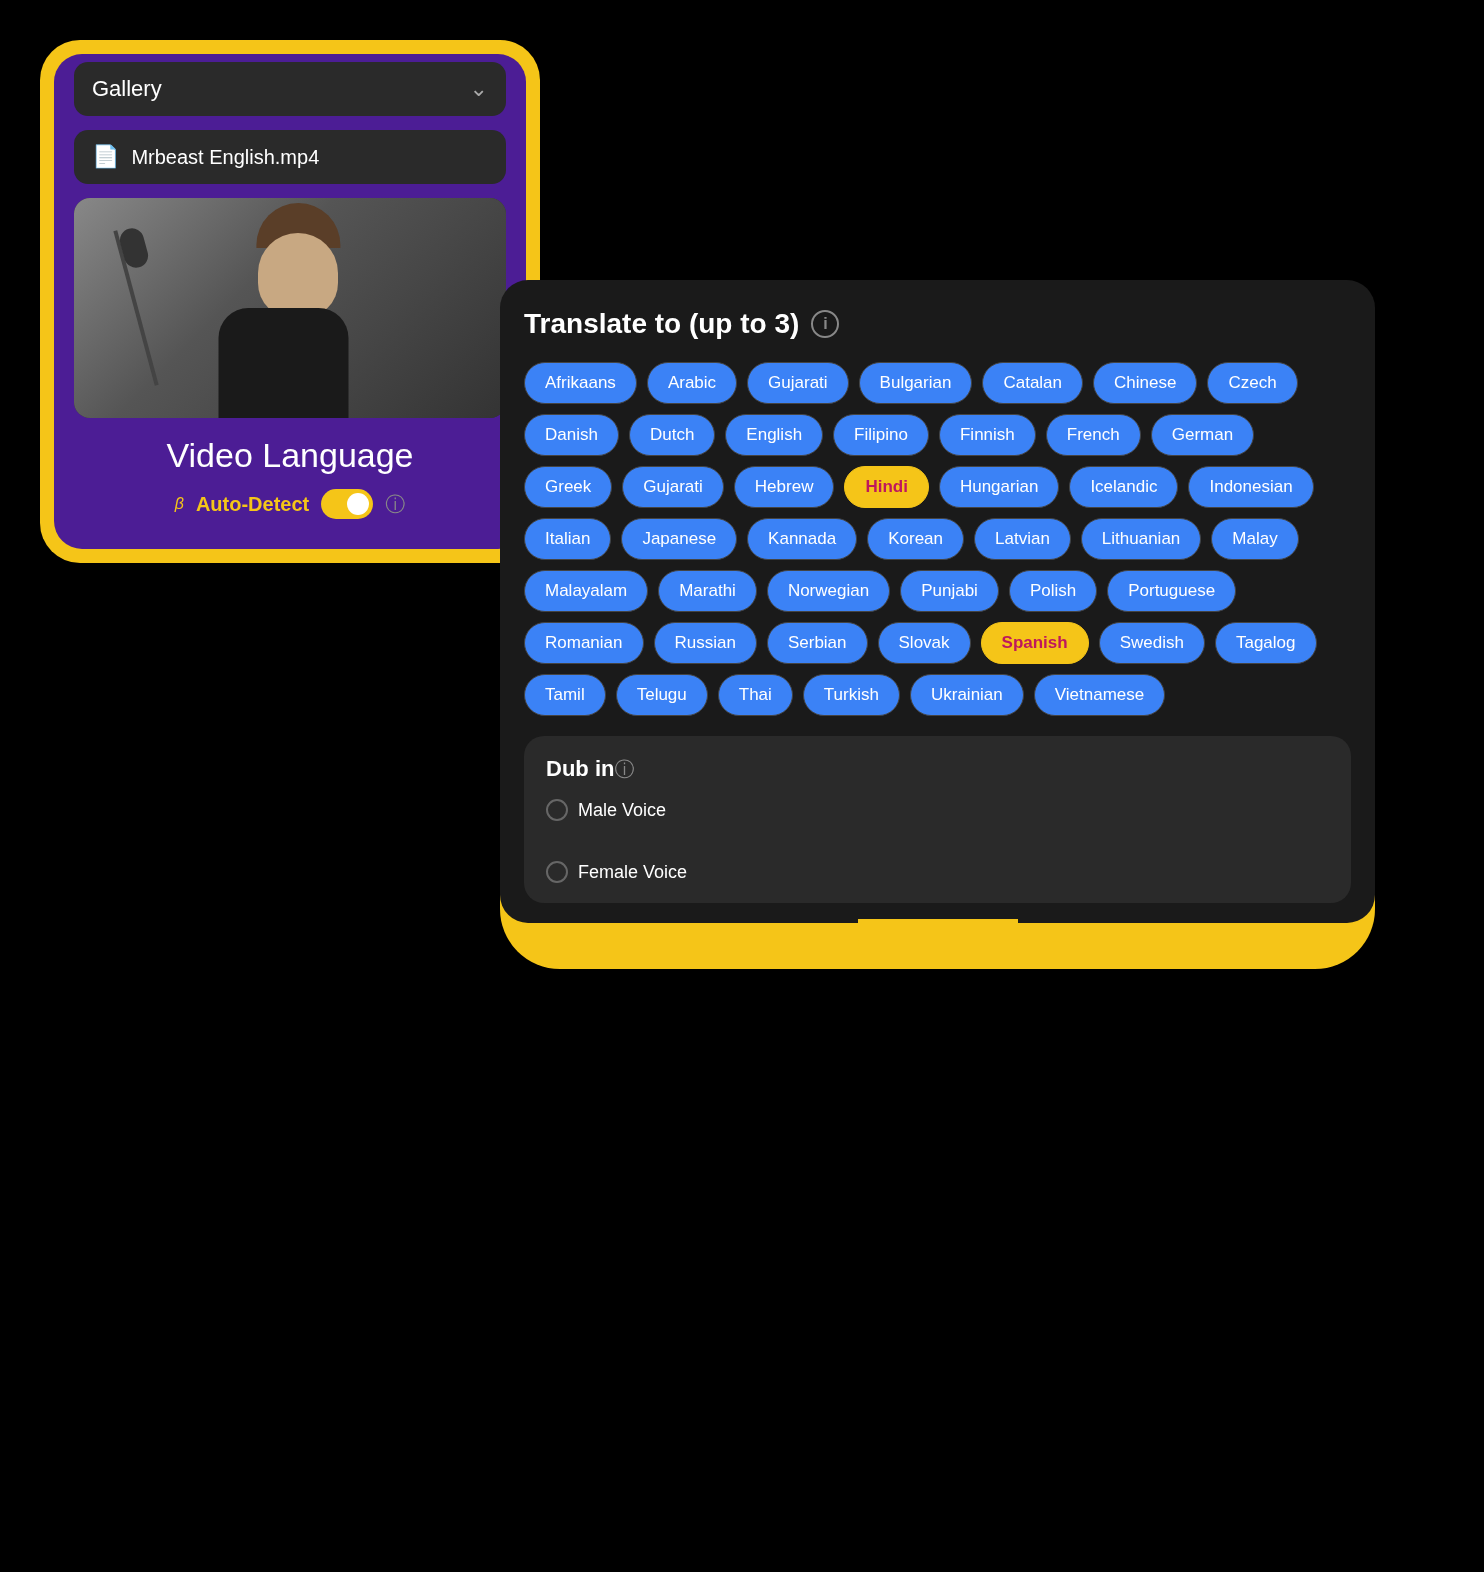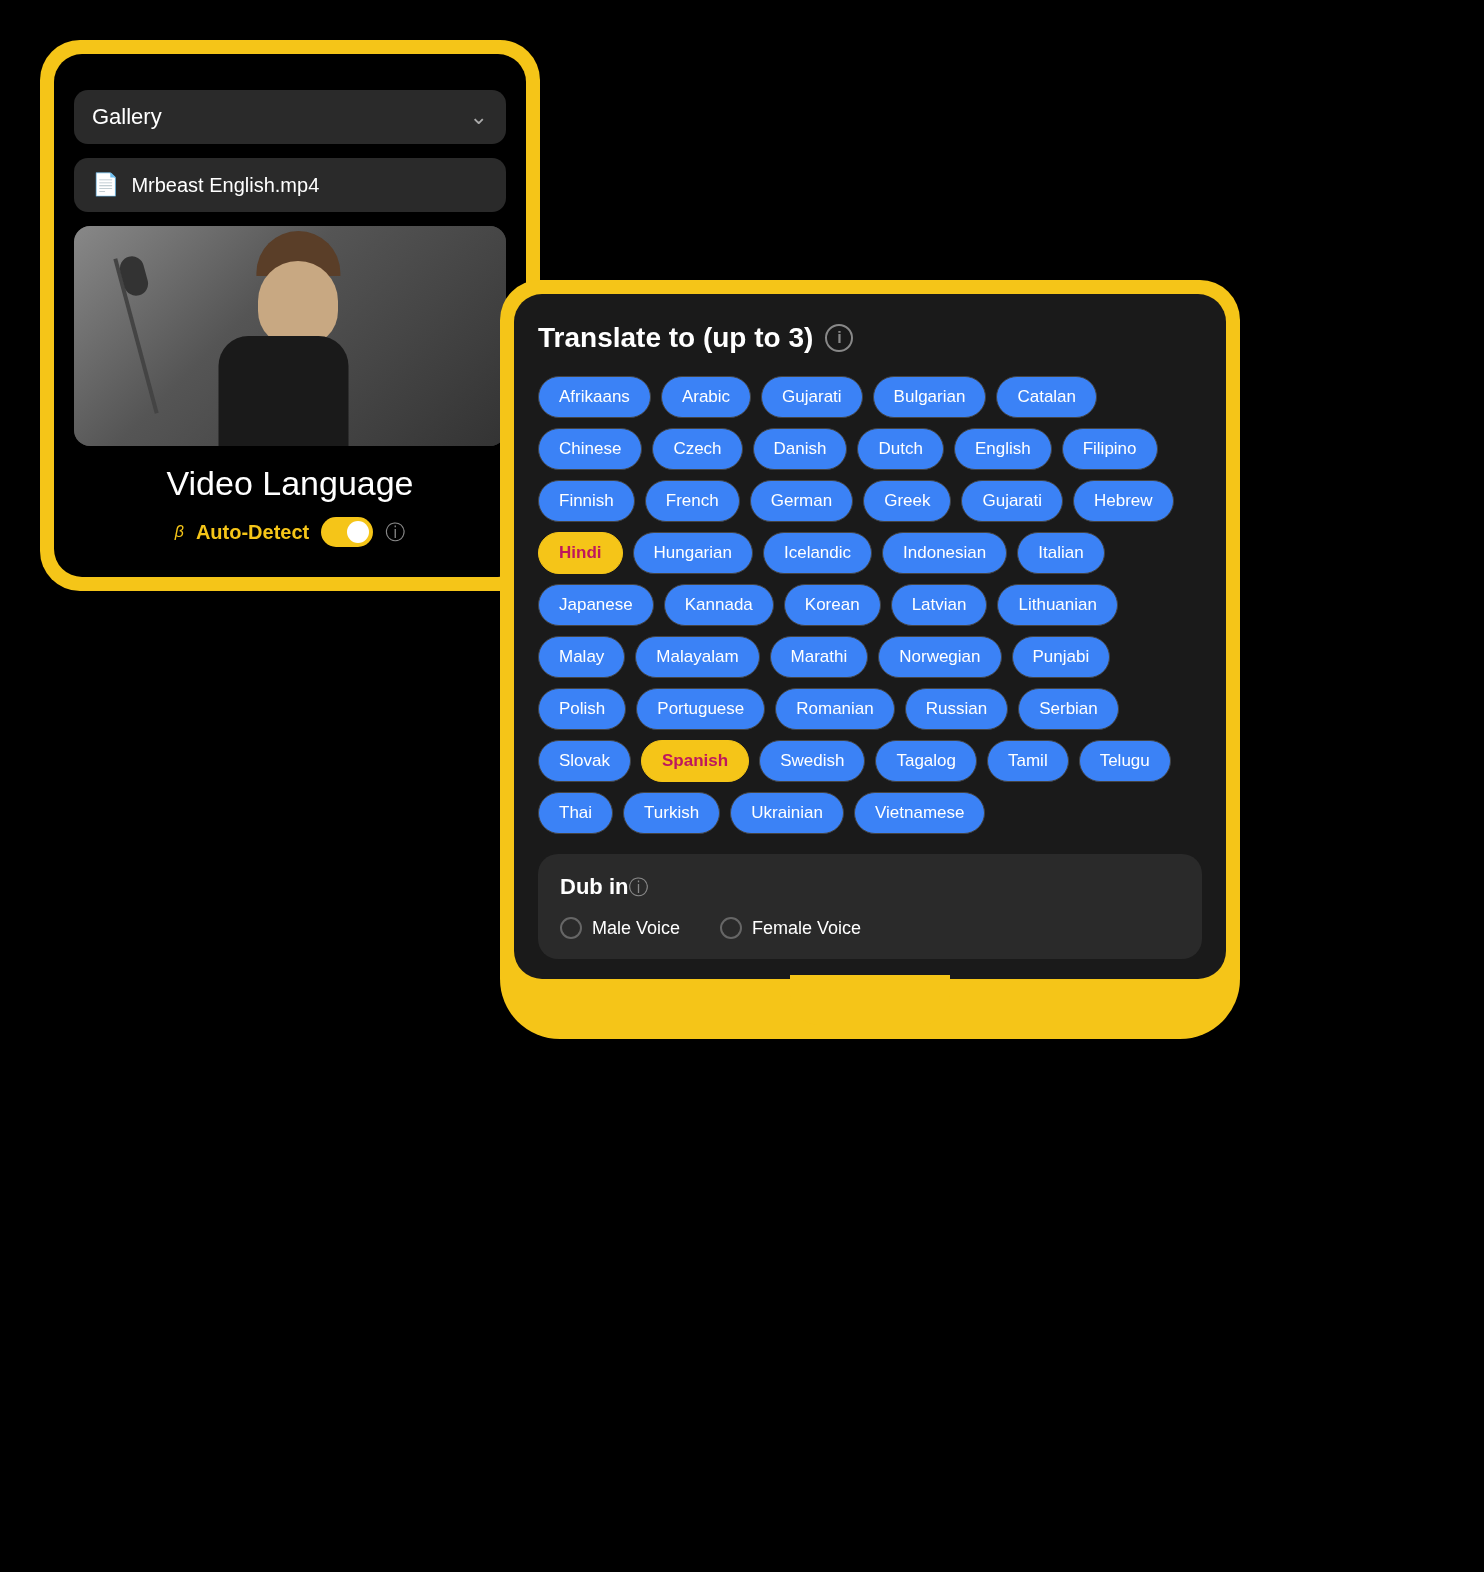--- a/index.html
+++ b/index.html
@@ -17,23 +17,23 @@
       position: absolute;
       top: 40px;
       left: 40px;
       width: 500px;
       background: #f5c518;
       border-radius: 40px;
       padding: 14px;
       z-index: 1;
     }
     .left-card-inner {
-      background: #000000;
+      background: #4c1d95;
       border-radius: 28px;
-      padding: 36px 20px 30px;
+      padding: 8px 20px 30px;
     }
     .gallery-row {
       display: flex;
       align-items: center;
       justify-content: space-between;
       background: #2a2a2a;
       border-radius: 14px;
       padding: 14px 18px;
       margin-bottom: 14px;
     }
@@ -171,24 +171,23 @@
     .info-icon {
       color: #888;
       font-size: 20px;
     }
 
     
     .right-card {
       position: absolute;
       top: 280px;
       left: 500px;
-      width: 740px;
+      width: 875px;
       background: #f5c518;
       border-radius: 40px 40px 60px 60px;
-      padding: 14px;
       z-index: 2;
     }
     .right-card-bottom-tab {
       width: 160px;
       height: 50px;
       background: #f5c518;
       border-radius: 0 0 30px 30px;
       margin: 0 auto;
       margin-top: -4px;
     }
@@ -260,20 +259,21 @@
       margin-bottom: 16px;
     }
     .dub-title {
       color: #fff;
       font-size: 22px;
       font-weight: 600;
     }
     .voice-options {
       display: flex;
       gap: 40px;
+      flex-direction: column;
     }
     .voice-option {
       display: flex;
       align-items: center;
       gap: 10px;
       color: #fff;
       font-size: 18px;
     }
     .radio-circle {
       width: 22px;

